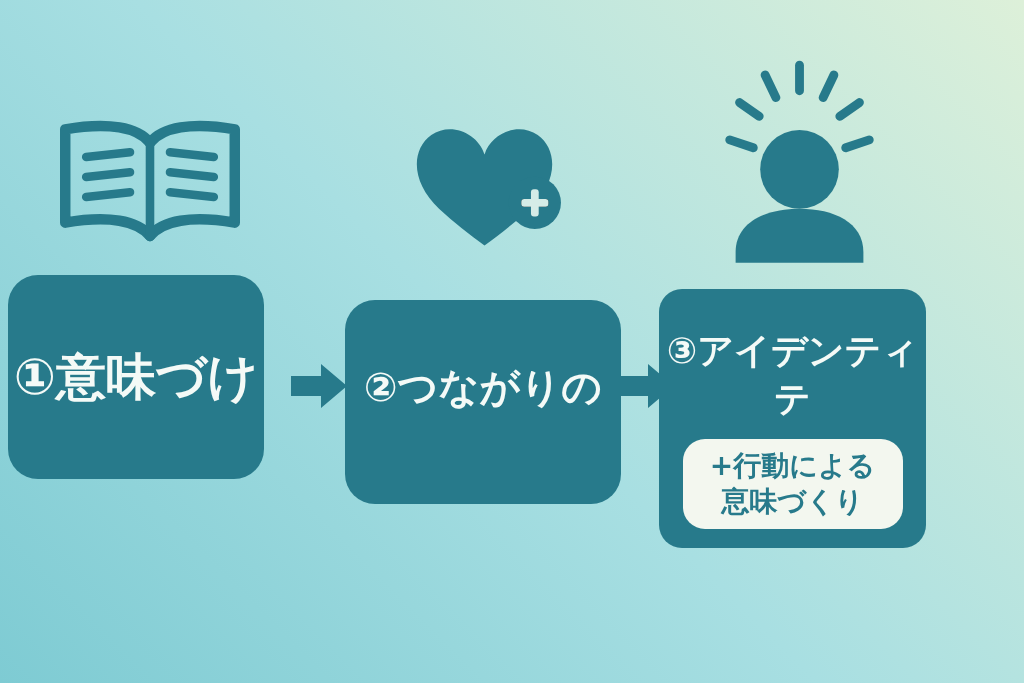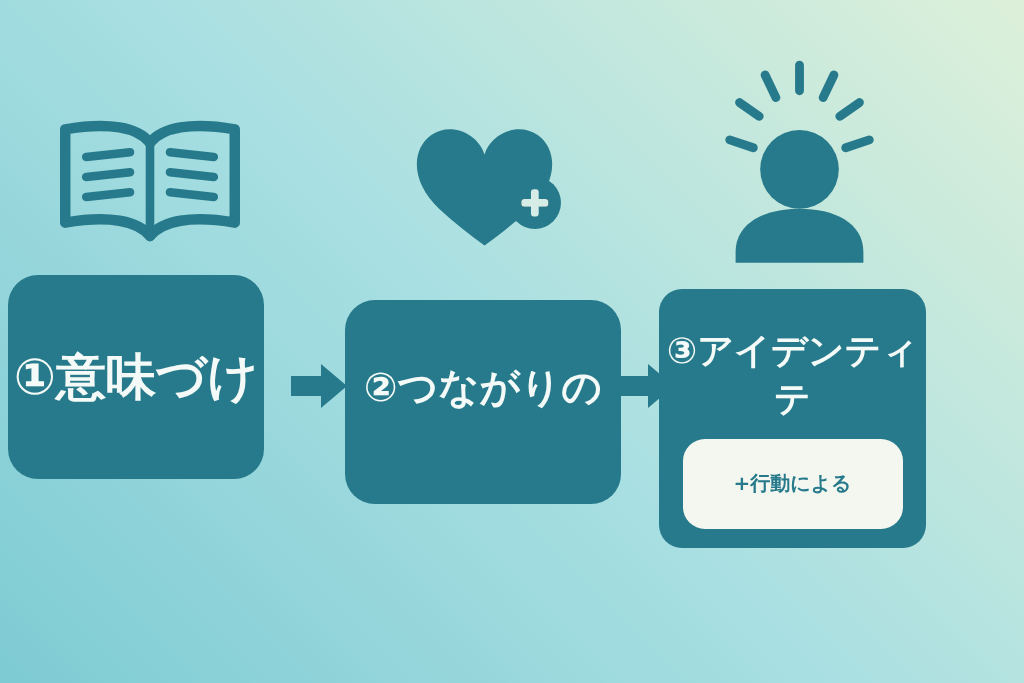--- a/index.html
+++ b/index.html
@@ -27,21 +27,21 @@
   .box-1{left:8px;top:275px;width:256px;height:204px;font-size:50px;}
   .box-2{left:345px;top:291px;width:276px;height:204px;font-size:40px;line-height:1.3;padding-bottom:30px;box-sizing:border-box;margin-top:9px;}
   .box-3{left:659px;top:289px;width:267px;height:259px;font-size:36px;line-height:1.33;justify-content:flex-start;padding-top:38px;box-sizing:border-box;border-radius:23px;}
 
   .badge{
     margin-top:16px;
     width:220px;height:90px;
     background:#f3f7ef;
     border-radius:22px;
     color:#277a8b;
-    font-size:20px;font-weight:700;line-height:1.28;
+    font-size:28px;font-weight:700;line-height:1.28;
     display:flex;flex-direction:column;align-items:center;justify-content:center;
   }
 
   .arrow{position:absolute;width:56px;height:48px;color:#277a8b;}
   .arrow svg{display:block;width:100%;height:100%;}
   .arrow-1{left:291px;top:362px;}
   .arrow-2{left:618px;top:362px;}
 </style>
 </head>
 <body>
@@ -104,16 +104,17 @@
   <div class="arrow arrow-2">
     <svg viewBox="0 0 56 48">
         <polygon points="0,14 30,14 30,2 56,24 30,46 30,34 0,34" fill="currentColor"></polygon>
       </svg>
   </div>
 
   <div class="step-box box-3">
     <div>③アイデンティテ</div>
     <div class="badge">
       <div>+行動による</div>
+      <div>恴味づくり</div>
     </div>
   </div>
 
 </div>
 
 </body></html>

